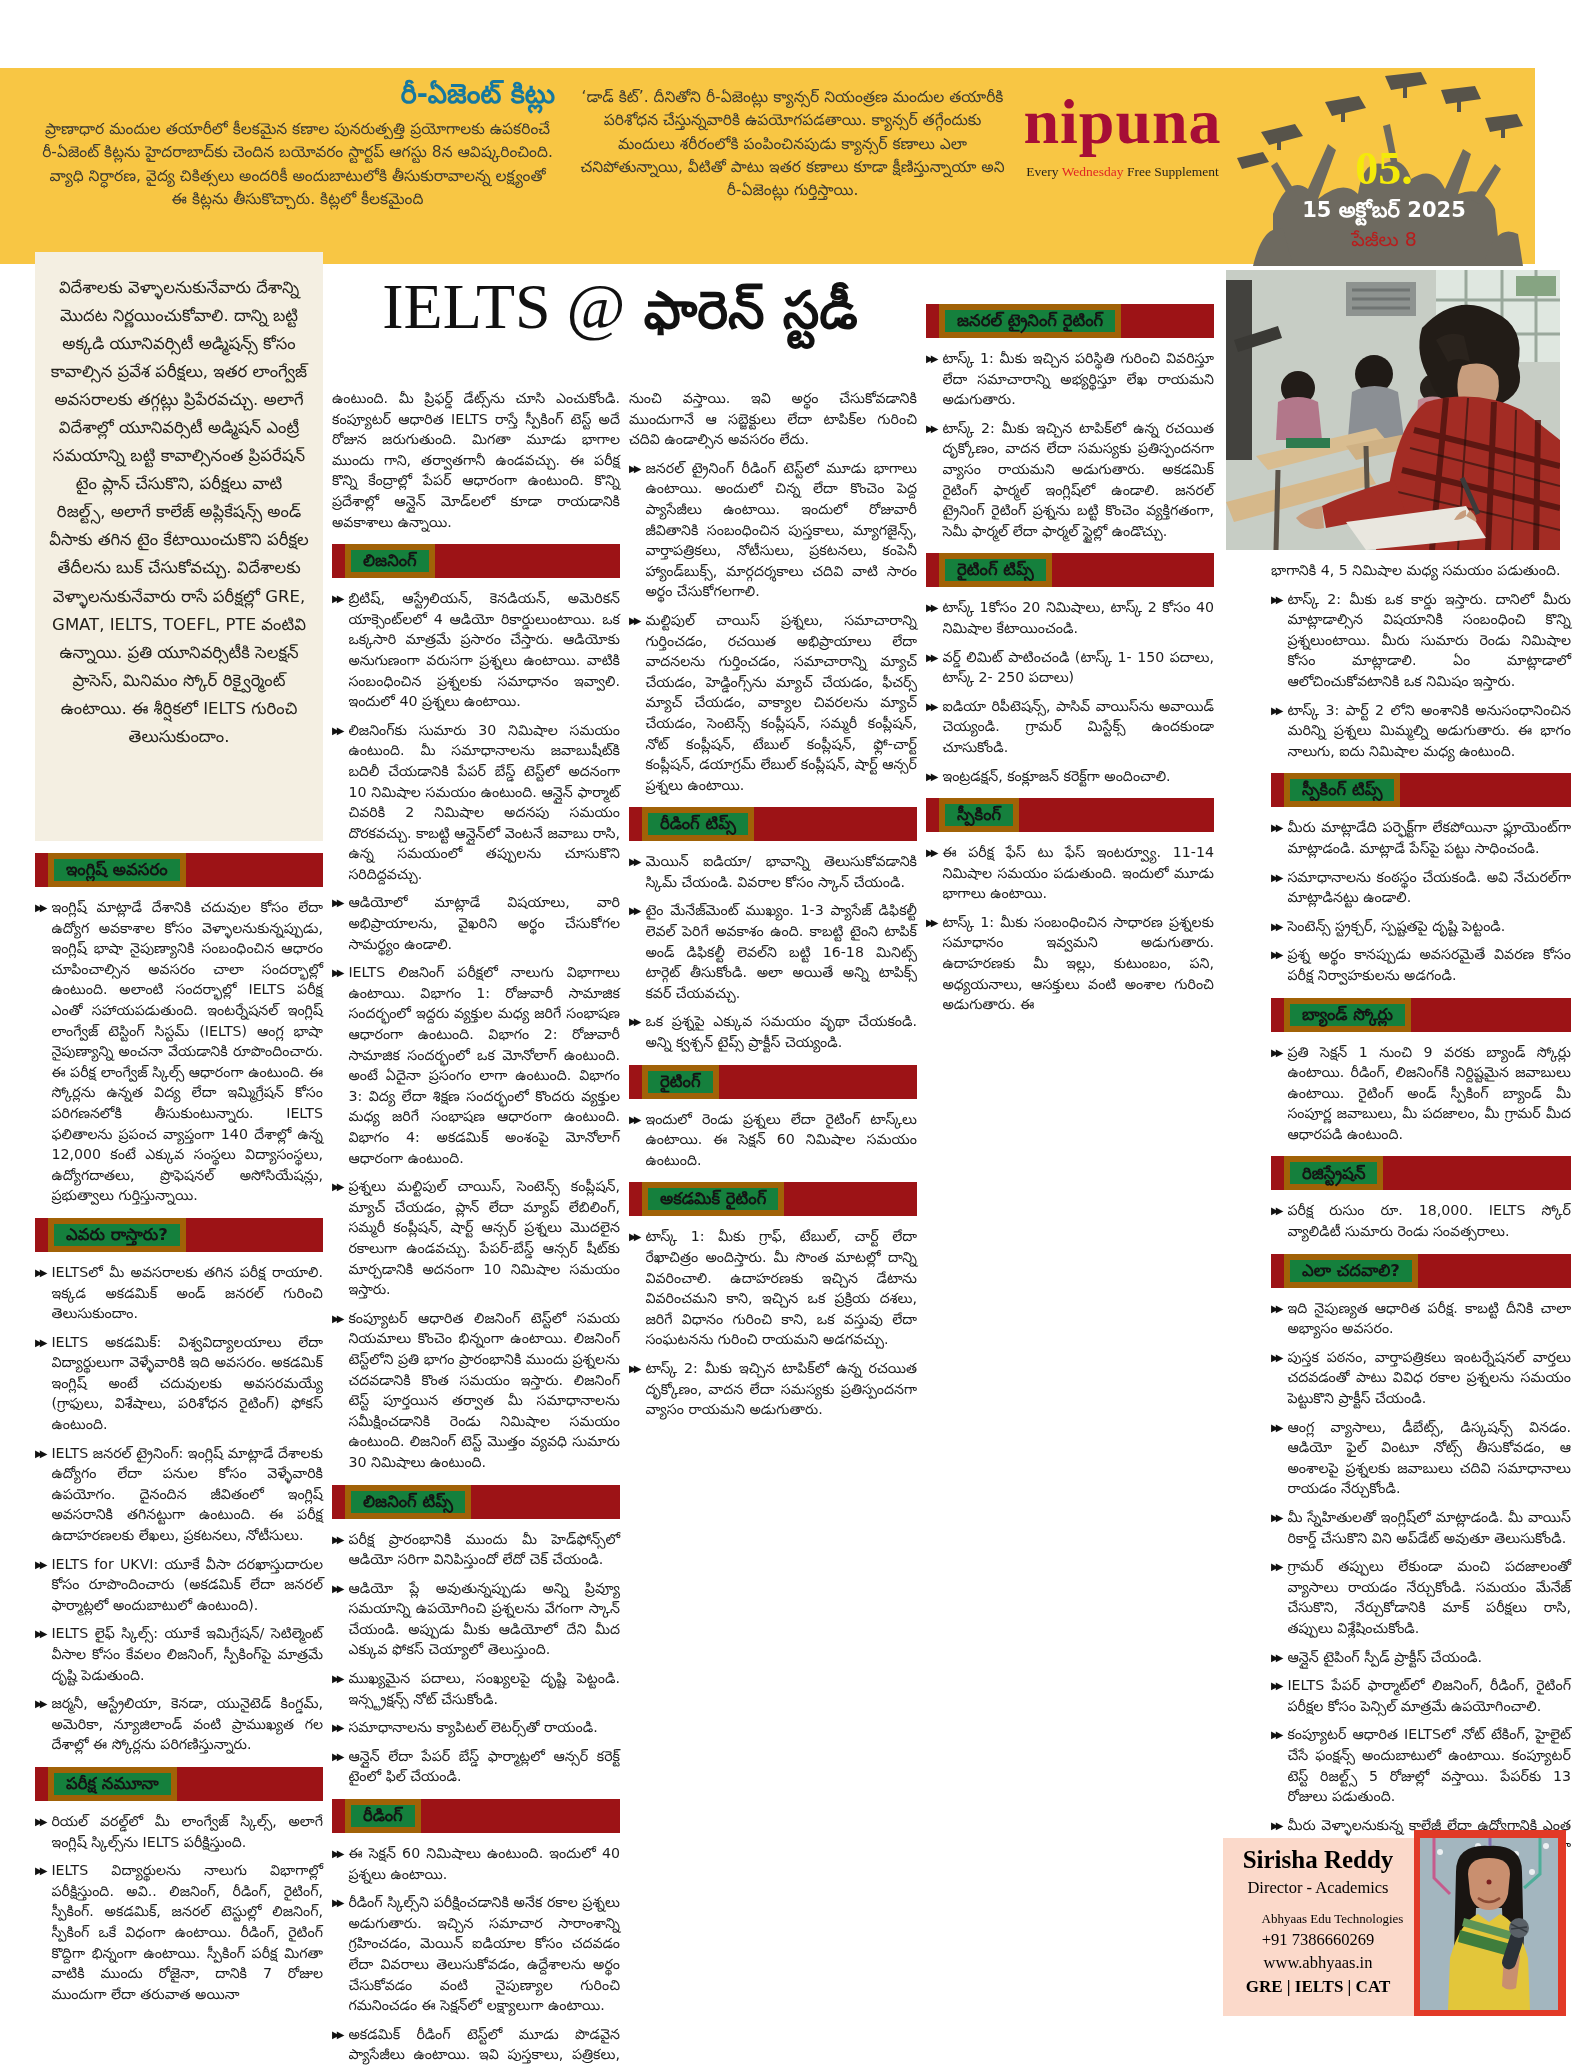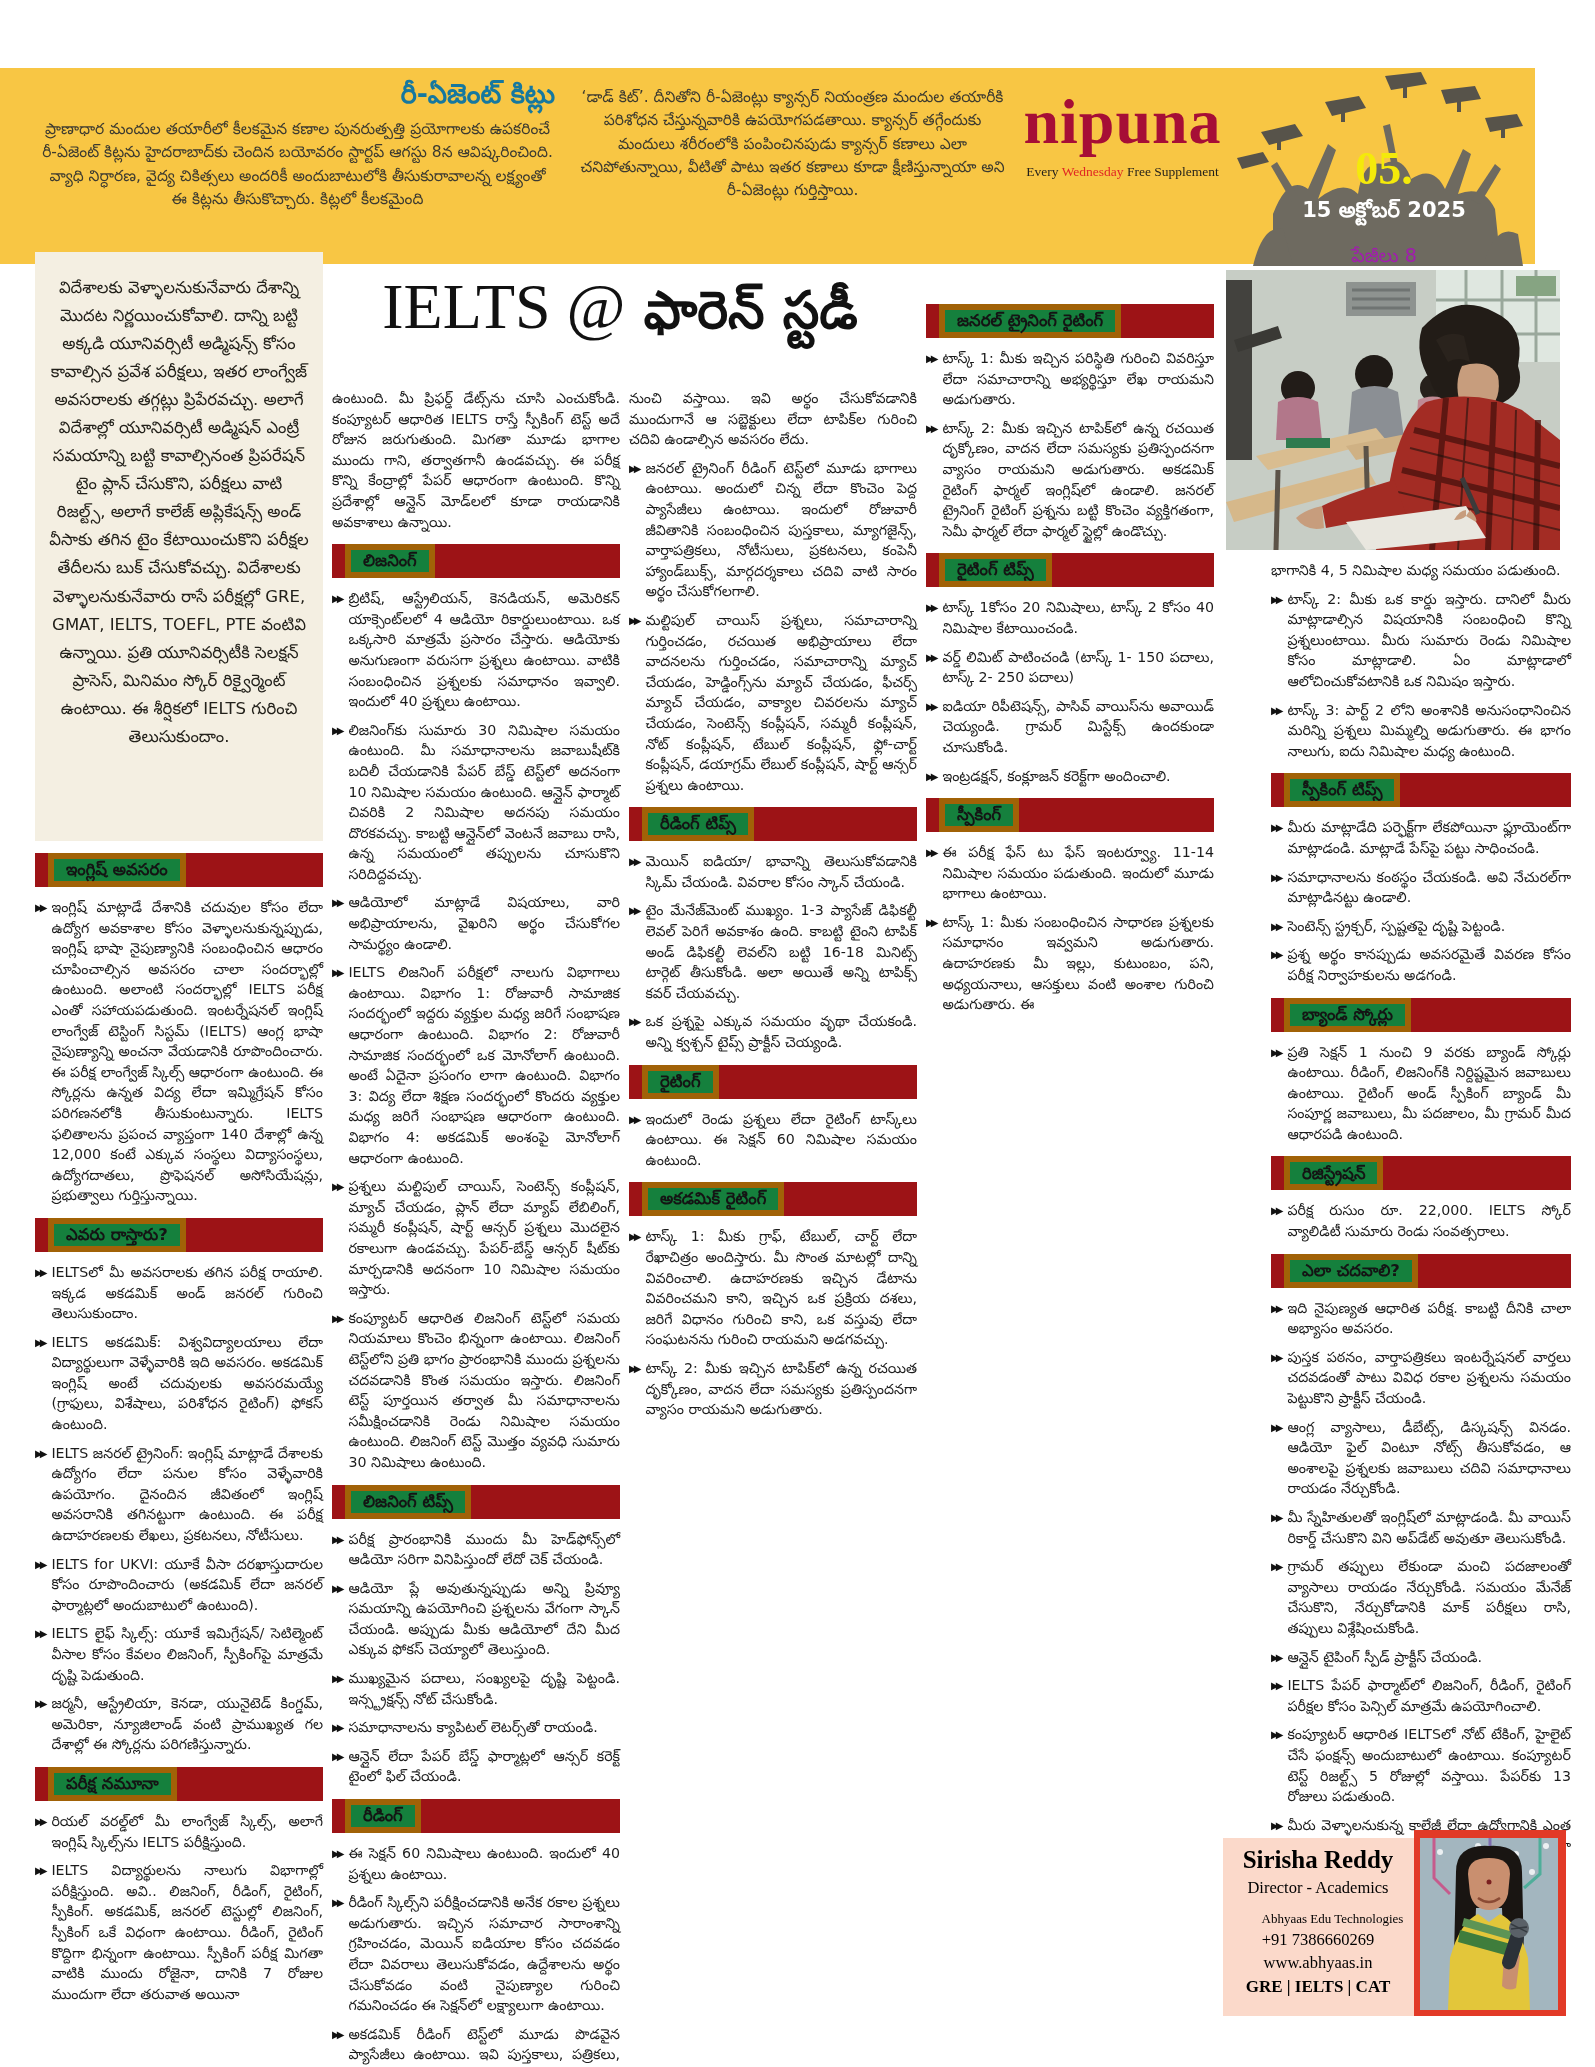--- a/index.html
+++ b/index.html
@@ -20,21 +20,21 @@
   .masthead .tagline .wed{color:#e02724;}
   
   .badge{position:absolute;left:1233px;top:-14px;width:302px;height:212px;}
   .badge svg{position:absolute;left:0;top:0;}
   .badge .num{position:absolute;left:0;top:92px;width:100%;text-align:center;
               font-family:"Liberation Serif","DejaVu Serif",serif;
               font-size:46px;font-weight:bold;color:#f4ea0a;line-height:1;}
   .badge .date{position:absolute;left:0;top:144px;width:100%;text-align:center;
                font-size:21px;font-weight:bold;color:#ffffff;}
   .badge .pages{position:absolute;left:0;top:174px;width:100%;text-align:center;
-                font-size:19px;color:#a21caf;margin-top:16px;}
+                font-size:19px;color:#b91c1c;}
   
   .headline{position:absolute;left:330px;top:270px;width:580px;text-align:center;white-space:nowrap;}
   .headline .latin{font-family:"Liberation Serif","DejaVu Serif",serif;font-size:64px;color:#111;}
   .headline .tel{font-size:52px;font-weight:800;color:#111;}
   
   .photo{position:absolute;left:1226px;top:270px;width:334px;height:280px;overflow:hidden;background:#c9cec6;}
   
   .col{position:absolute;width:288px;font-size:14.2px;line-height:1.45;text-align:justify;}
   .col1{left:35px;  top:252px;}
   .col2{left:332px; top:388px;}
@@ -450,21 +450,21 @@
           <span class="ar">▶▶</span>
           <span class="bt">ప్రతి సెక్షన్ 1 నుంచి 9 వరకు బ్యాండ్ స్కోర్లు ఉంటాయి. రీడింగ్, లిజనింగ్‌కి నిర్దిష్టమైన జవాబులు ఉంటాయి. రైటింగ్ అండ్ స్పీకింగ్ బ్యాండ్ మీ సంపూర్ణ జవాబులు, మీ పదజాలం, మీ గ్రామర్ మీద ఆధారపడి ఉంటుంది.</span>
         </div>
         <div class="sec">
           <span class="notch"></span>
           <span class="lab">రిజిస్ట్రేషన్</span>
           <span class="bar"></span>
         </div>
         <div class="bullet">
           <span class="ar">▶▶</span>
-          <span class="bt">పరీక్ష రుసుం రూ. 22,000. IELTS స్కోర్ వ్యాలిడిటీ సుమారు రెండు సంవత్సరాలు.</span>
+          <span class="bt">పరీక్ష రుసుం రూ. 18,000. IELTS స్కోర్ వ్యాలిడిటీ సుమారు రెండు సంవత్సరాలు.</span>
         </div>
         <div class="sec">
           <span class="notch"></span>
           <span class="lab">ఎలా చదవాలి?</span>
           <span class="bar"></span>
         </div>
         <div class="bullet">
           <span class="ar">▶▶</span>
           <span class="bt">ఇది నైపుణ్యత ఆధారిత పరీక్ష. కాబట్టి దీనికి చాలా అభ్యాసం అవసరం.</span>
         </div>

